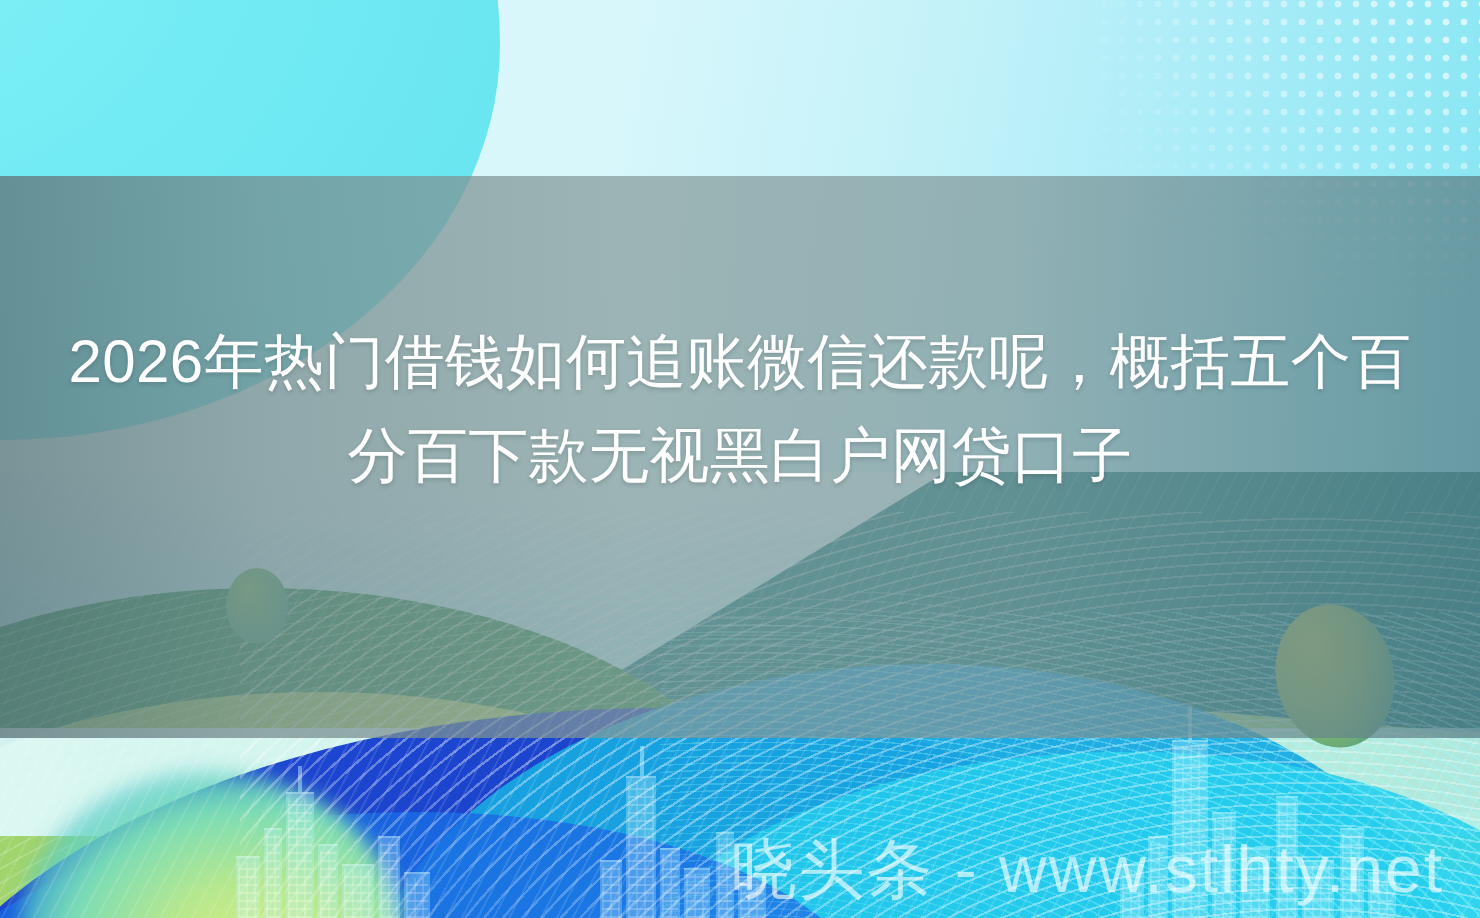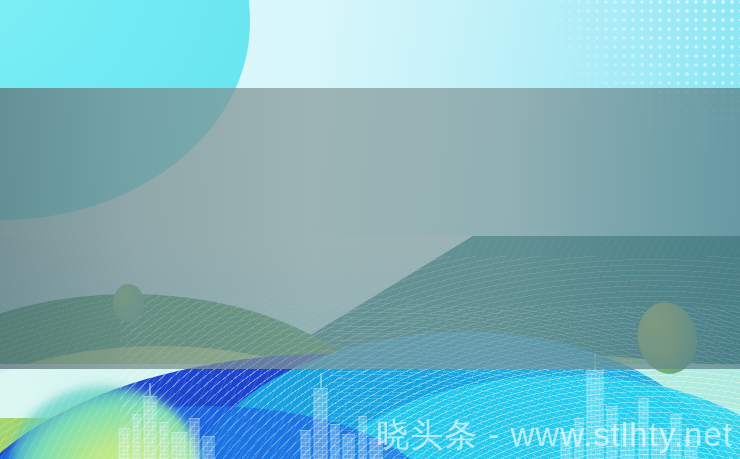--- a/index.html
+++ b/index.html
@@ -261,21 +261,21 @@
     line-height: 47px;
     font-weight: 400;
     letter-spacing: 0.2px;
     white-space: pre-wrap;
     text-shadow: 0 1px 2px rgba(40,60,62,0.25);
   }
 
   
   .watermark {
     position: absolute;
-    right: 7px; bottom: 8px;
+    right: 18px; bottom: 8px;
     color: rgba(255,255,255,0.62);
     font-size: 33px;
     line-height: 1;
     letter-spacing: 1px;
     white-space: nowrap;
     font-weight: 400;
   }
 </style>
 </head>
 <body>
@@ -342,16 +342,17 @@
     <div class="arc-set-a"></div>
     <div class="arc-set-c"></div>
     <div class="hatch"></div>
   </div>
 
   <div class="leaf leaf-left"></div>
   <div class="leaf leaf-right"></div>
 
   <div class="veil"></div>
 
+  <div class="title">2026年热门借钱如何追账微信还款呢，概括五个百分百下款无视黑白户网贷口子</div>
 
   <div class="watermark">晓头条 - www.stlhty.net</div>
 
 </div>
 
 </body></html>

